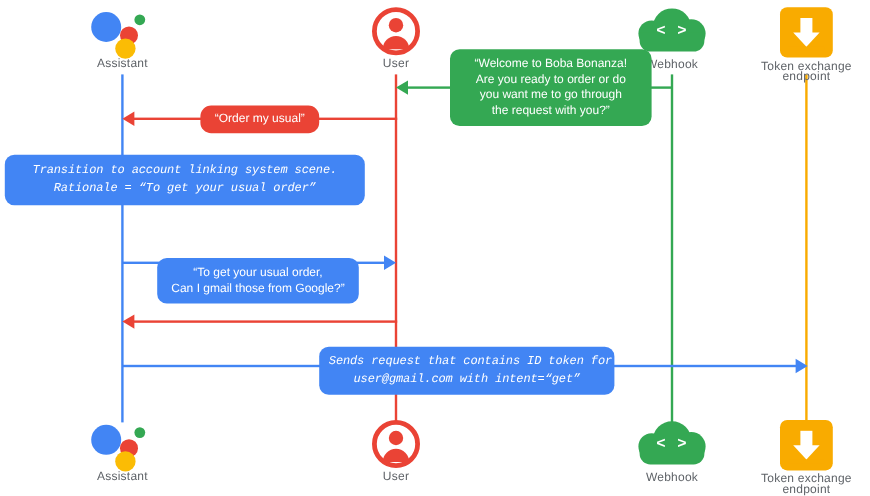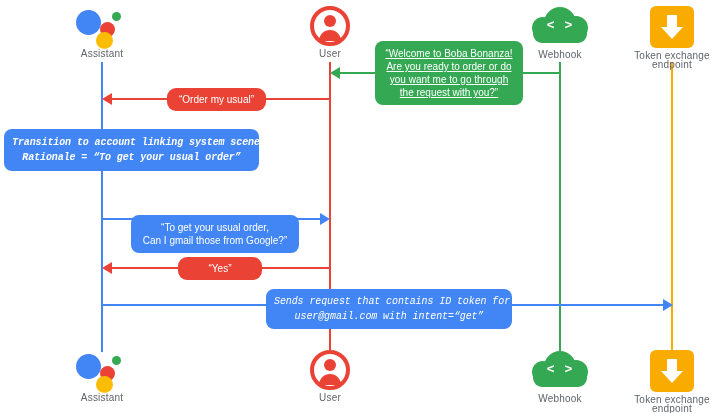--- a/index.html
+++ b/index.html
@@ -122,50 +122,47 @@
       <span class="ep-arrow-stem"></span>
         <span class="ep-arrow-head"></span>
         <span class="ep-slot"></span>
     </div>
     <div class="actor-label">Token exchange</div>
     <div class="actor-label" style="margin-top:0;">endpoint</div>
   </div>
 
   <div class="arrow-line c-green" style="left:338px;top:72px;width:222px;"></div>
   <div class="arrow-head head-left c-green" style="left:330px;top:67px;"></div>
-  <div class="bubble b-green" style="left:375px;top:41px;width:148px;text-decoration:underline;">
+  <div class="bubble b-green" style="left:375px;top:41px;width:168px;">
     <span>“Welcome to Boba Bonanza!</span>
     <span>Are you ready to order or do</span>
     <span>you want me to go through</span>
     <span>the request with you?”</span>
   </div>
 
   <div class="arrow-line c-red" style="left:110px;top:98px;width:221px;"></div>
   <div class="arrow-head head-left c-red" style="left:102px;top:93px;"></div>
   <div class="bubble b-red" style="left:167px;top:88px;width:99px;padding:5px 8px;">
     <span>“Order my usual”</span>
   </div>
 
-  <div class="bubble b-note" style="left:4px;top:129px;width:255px;padding:6px 8px;font-weight:bold;">
+  <div class="bubble b-note" style="left:4px;top:129px;width:300px;padding:6px 8px;">
     <span>Transition to account linking system scene.</span>
     <span>Rationale = “To get your usual order”</span>
   </div>
 
   <div class="arrow-line c-blue" style="left:102px;top:218px;width:219px;"></div>
   <div class="arrow-head head-right c-blue" style="left:320px;top:213px;"></div>
   <div class="bubble b-blue" style="left:131px;top:215px;width:168px;">
     <span>“To get your usual order,</span>
     <span>Can I gmail those from Google?”</span>
   </div>
 
   <div class="arrow-line c-red" style="left:110px;top:267px;width:221px;"></div>
   <div class="arrow-head head-left c-red" style="left:102px;top:262px;"></div>
-  <div class="bubble b-red" style="left:178px;top:257px;width:84px;padding:5px 8px;">
-    <span>“Yes”</span>
-  </div>
 
   <div class="arrow-line c-blue" style="left:102px;top:304px;width:562px;"></div>
   <div class="arrow-head head-right c-blue" style="left:663px;top:299px;"></div>
   <div class="bubble b-note" style="left:266px;top:289px;width:246px;padding:5px 8px;">
     <span>Sends request that contains ID token for</span>
     <span>user@gmail.com with intent=“get”</span>
   </div>
 
   <div class="actor" style="left:47px;top:350px;">
     <div class="assistant-mark">

